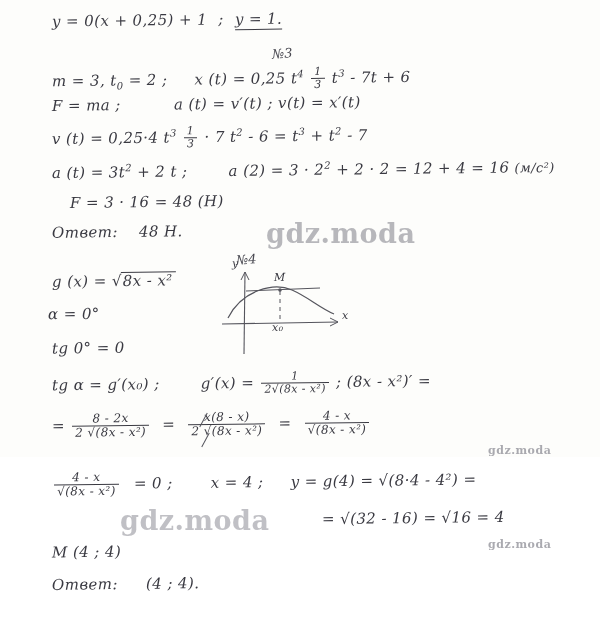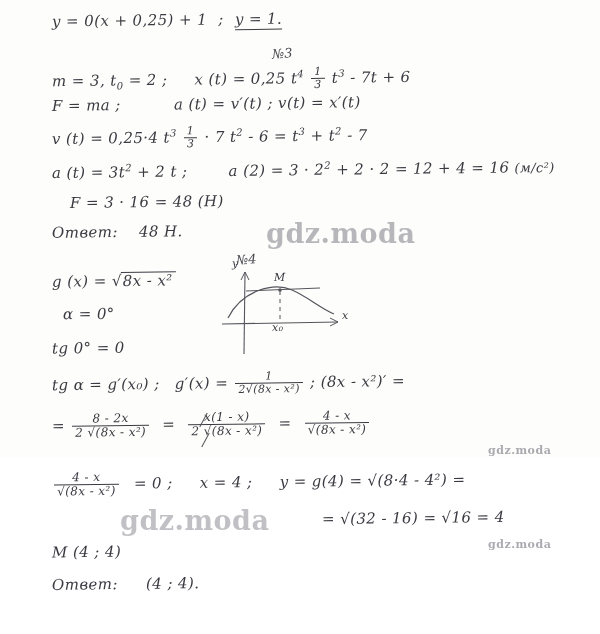--- a/index.html
+++ b/index.html
@@ -145,61 +145,61 @@
     <span style="margin-left:16px">48 H.</span>
   </div>
 
   <div class="tasknum" style="left:236px; top:252px;">№4</div>
 
   <div class="hw" style="left:52px; top:272px;">
     <span>g (x) =</span>
     <span class="radical">√</span><span class="sqrt">8x - x²</span>
   </div>
 
-  <div class="hw" style="left:63px; top:306px;">α = 0°</div>
+  <div class="hw" style="left:48px; top:306px;">α = 0°</div>
   <div class="hw" style="left:52px; top:340px;">tg 0° = 0</div>
 
   <div class="hw" style="left:52px; top:372px;">
     <span>tg α = g′(x₀) ;</span>
-    <span style="margin-left:10px">g′(x) =</span>
+    <span style="margin-left:36px">g′(x) =</span>
     <span class="frac" style="font-size:11px">
       <span class="num">1</span>
       <span class="den">2√(8x - x²)</span>
     </span>
     <span class="small">; (8x - x²)′ =</span>
   </div>
 
   <div class="hw" style="left:52px; top:412px;">
     <span>=</span>
     <span class="frac" style="font-size:12px">
       <span class="num">8 - 2x</span>
       <span class="den">2 √(8x - x²)</span>
     </span>
     <span style="margin:0 6px">=</span>
     <span class="frac" style="font-size:12px">
-      <span class="num">x(1 - x)</span>
+      <span class="num">x(8 - x)</span>
       <span class="den">2 √(8x - x²)</span>
     </span>
     <span style="margin:0 6px">=</span>
     <span class="frac" style="font-size:12px">
       <span class="num">4 - x</span>
       <span class="den">√(8x - x²)</span>
     </span>
   </div>
 
   <div class="slash" style="left:203px; top:412px; height:16px;"></div>
   <div class="slash" style="left:205px; top:432px; height:16px;"></div>
 
   <div class="hw" style="left:52px; top:470px;">
     <span class="frac" style="font-size:12px">
       <span class="num">4 - x</span>
       <span class="den">√(8x - x²)</span>
     </span>
     <span style="margin-left:8px">= 0 ;</span>
-    <span style="margin-left:22px">x = 4 ;</span>
+    <span style="margin-left:33px">x = 4 ;</span>
     <span style="margin-left:22px">y = g(4) = √(8·4 - 4²) =</span>
   </div>
 
   <div class="hw" style="left:322px; top:510px;">= √(32 - 16) = √16 = 4</div>
 
   <div class="hw" style="left:52px; top:544px;">M (4 ; 4)</div>
 
   <div class="hw" style="left:52px; top:576px;">
     <span>Ответ:</span>
     <span style="margin-left:23px">(4 ; 4).</span>

